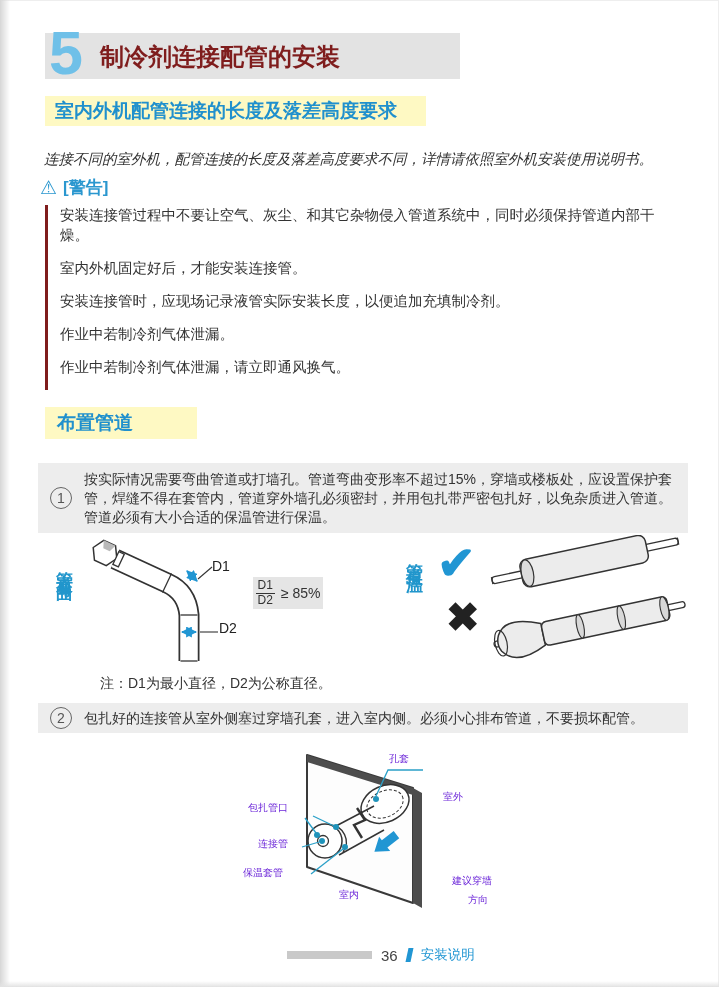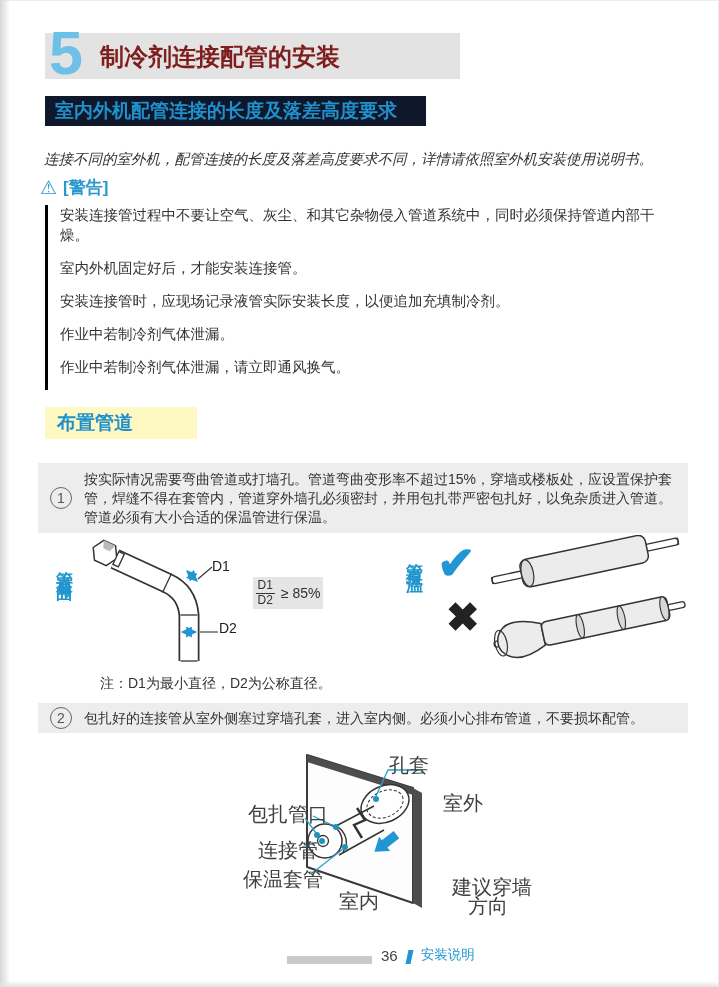--- a/index.html
+++ b/index.html
@@ -11,31 +11,31 @@
                background:linear-gradient(to right,#d7d7d7,rgba(255,255,255,0)); }
   .edge-bottom { position:absolute; left:0; bottom:0; width:100%; height:6px;
                background:linear-gradient(to top,#e3e3e3,rgba(255,255,255,0)); }
 
   
   .chapter-banner { position:absolute; left:45px; top:33px; width:415px; height:46px; background:#e3e3e3; }
   .chapter-num { position:absolute; left:4px; top:-10px; font-size:61px; line-height:1;
                  font-weight:bold; color:#6fc0e8; }
   .chapter-title { position:absolute; left:55px; top:8px; font-size:24px; font-weight:bold; color:#7f1d1d; }
 
-  .sec1-banner { position:absolute; left:45px; top:96px; width:381px; height:30px; background:#0f172a;
+  .sec1-banner { position:absolute; left:45px; top:96px; width:381px; height:30px; background:#fef9c3;
                  font-size:19px; font-weight:bold; color:#2090cd; line-height:30px; padding-left:10px; }
 
   .intro { position:absolute; left:44px; top:150px; width:640px; font-size:14.5px;font-style:italic; }
 
   .warn-head { position:absolute; left:40px; top:176px; display:flex; align-items:center; gap:6px; }
   .warn-icon { font-size:19px; color:#2a97cf; line-height:1; }
   .warn-label { font-size:17px; font-weight:bold; color:#2a97cf; }
 
   .warn-list { position:absolute; left:45px; top:205px; width:630px;
-               border-left:3px solid #000000; padding-left:12px; }
+               border-left:3px solid #7f1d1d; padding-left:12px; }
   .warn-list p { font-size:14.5px; line-height:20px; margin-bottom:13px; }
 
   .sec2-banner { position:absolute; left:45px; top:407px; width:152px; height:32px; background:#fef9c3;
                  font-size:19px; font-weight:bold; color:#2090cd; line-height:32px; padding-left:12px; }
 
   .step { position:absolute; left:38px; width:650px; background:#ededed;
           display:flex; align-items:center; gap:12px; padding:7px 12px; }
   .step1 { top:463px; height:70px; }
   .step2 { top:703px; height:30px; }
   .circle-num { flex:0 0 auto; width:22px; height:22px; border:1.4px solid #666; border-radius:50%;
@@ -60,31 +60,31 @@
   .cmp { font-size:14px; }
 
   .check { position:absolute; left:437px; top:536px; font-size:46px; font-weight:bold; color:#2196d3; }
   .cross { position:absolute; left:446px; top:594px; font-size:40px; font-weight:bold; color:#222; }
   .ins-svg { position:absolute; left:490px; top:535px; }
 
   .note { position:absolute; left:100px; top:675px; font-size:14px; }
 
   .fig-wall { position:absolute; left:235px; top:740px; width:300px; height:190px; }
   .fig-wall svg { position:absolute; left:0; top:0; }
-  .wall-label { position:absolute; font-size:20px; color:#404040; white-space:nowrap; }
+  .wall-label { position:absolute; font-size:10px; color:#6d28d9; white-space:nowrap; }
   .lbl-hole   { left:154px; top:12px; }
   .lbl-out    { left:208px; top:50px; }
   .lbl-wrap   { left:13px;  top:61px; }
   .lbl-conn   { left:23px;  top:97px; }
   .lbl-insul  { left:8px;   top:126px; }
   .lbl-in     { left:104px; top:148px; }
   .lbl-dir1   { left:217px; top:134px; }
   .lbl-dir2   { left:233px; top:153px; }
 
-  .footer { position:absolute; left:287px; top:946px; display:flex; align-items:flex-end; gap:9px; }
+  .footer { position:absolute; left:287px; top:946px; display:flex; align-items:center; gap:9px; }
   .footer-bar { width:85px; height:8px; background:#c9c9c9; }
   .page-num { font-size:15px; color:#444; }
   .footer-block { width:5px; height:14px; background:#2196d3; transform:skewX(-12deg); }
   .footer-label { font-size:13.5px; color:#2196d3; }
 </style>
 </head>
 <body>
 
 <div class="page">
   <div class="edge-left"></div>

